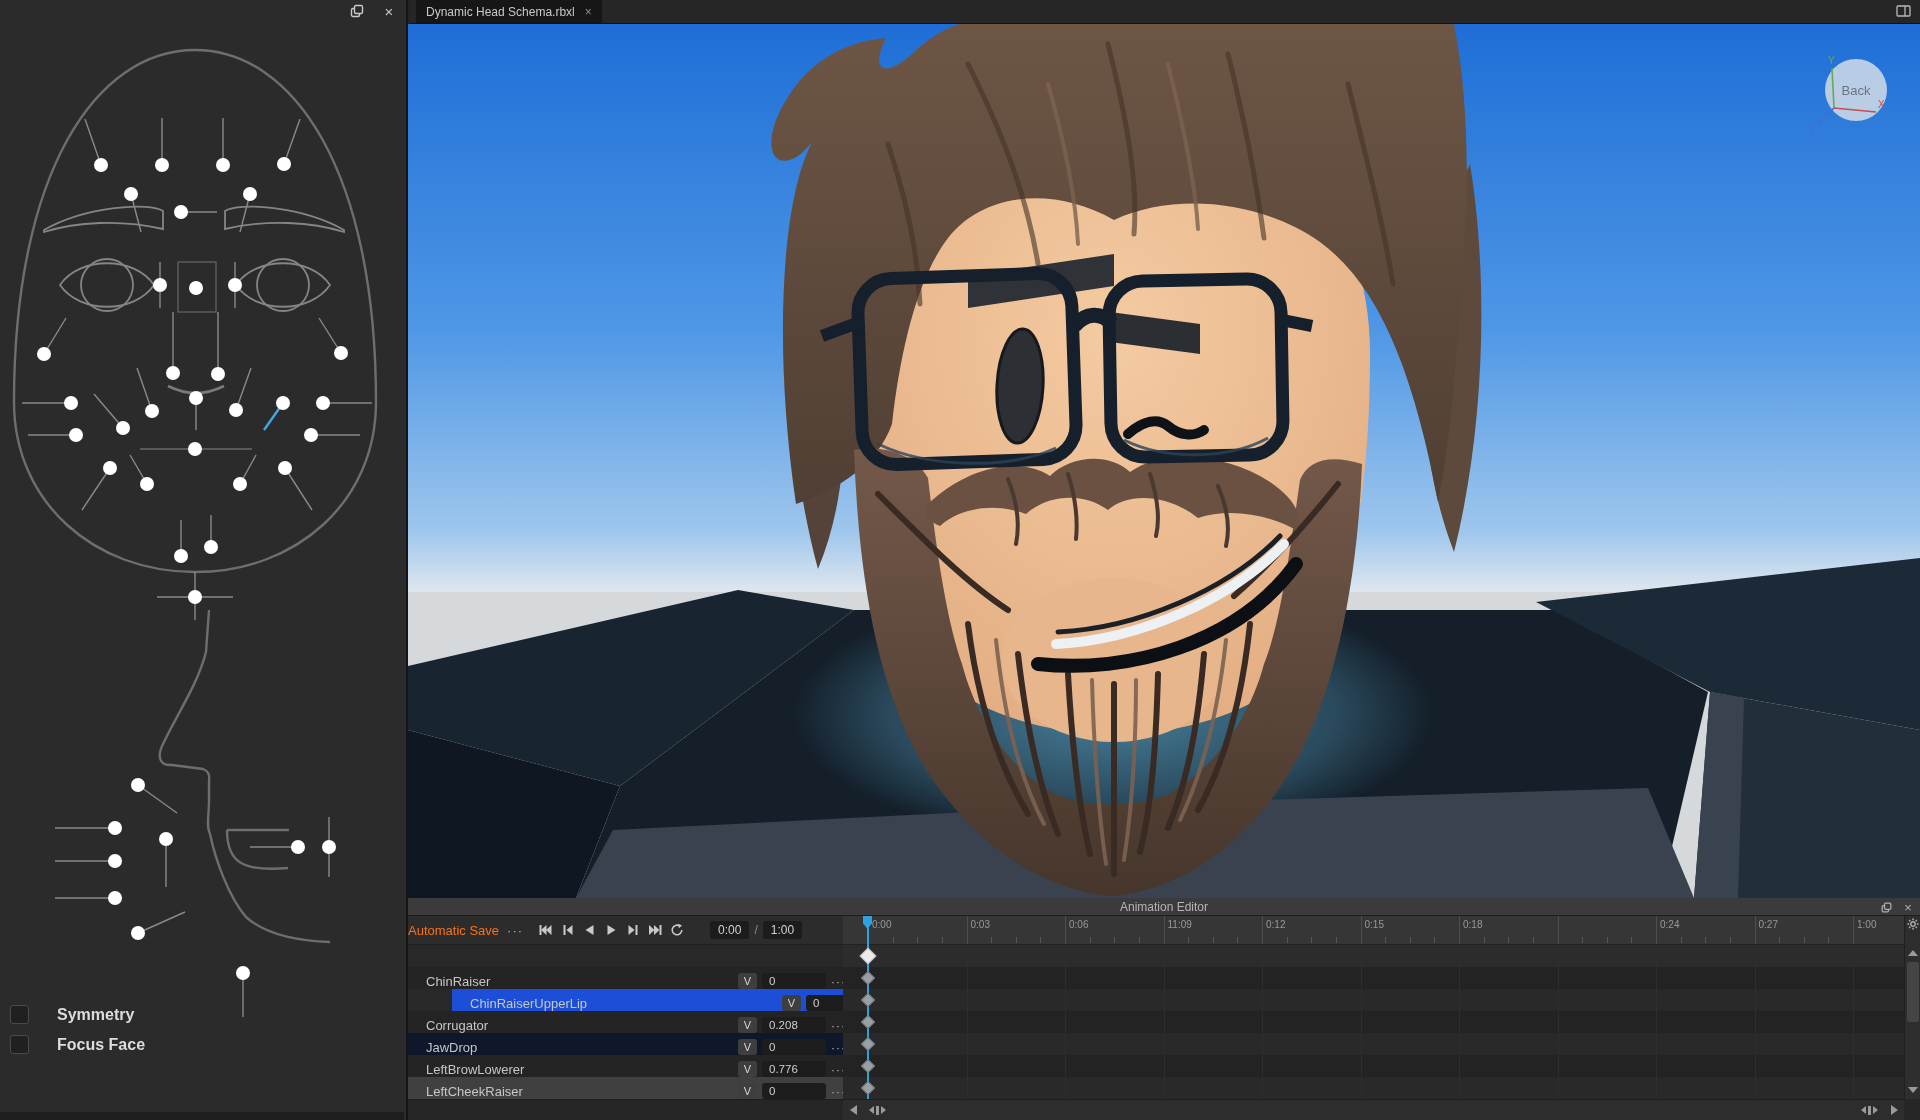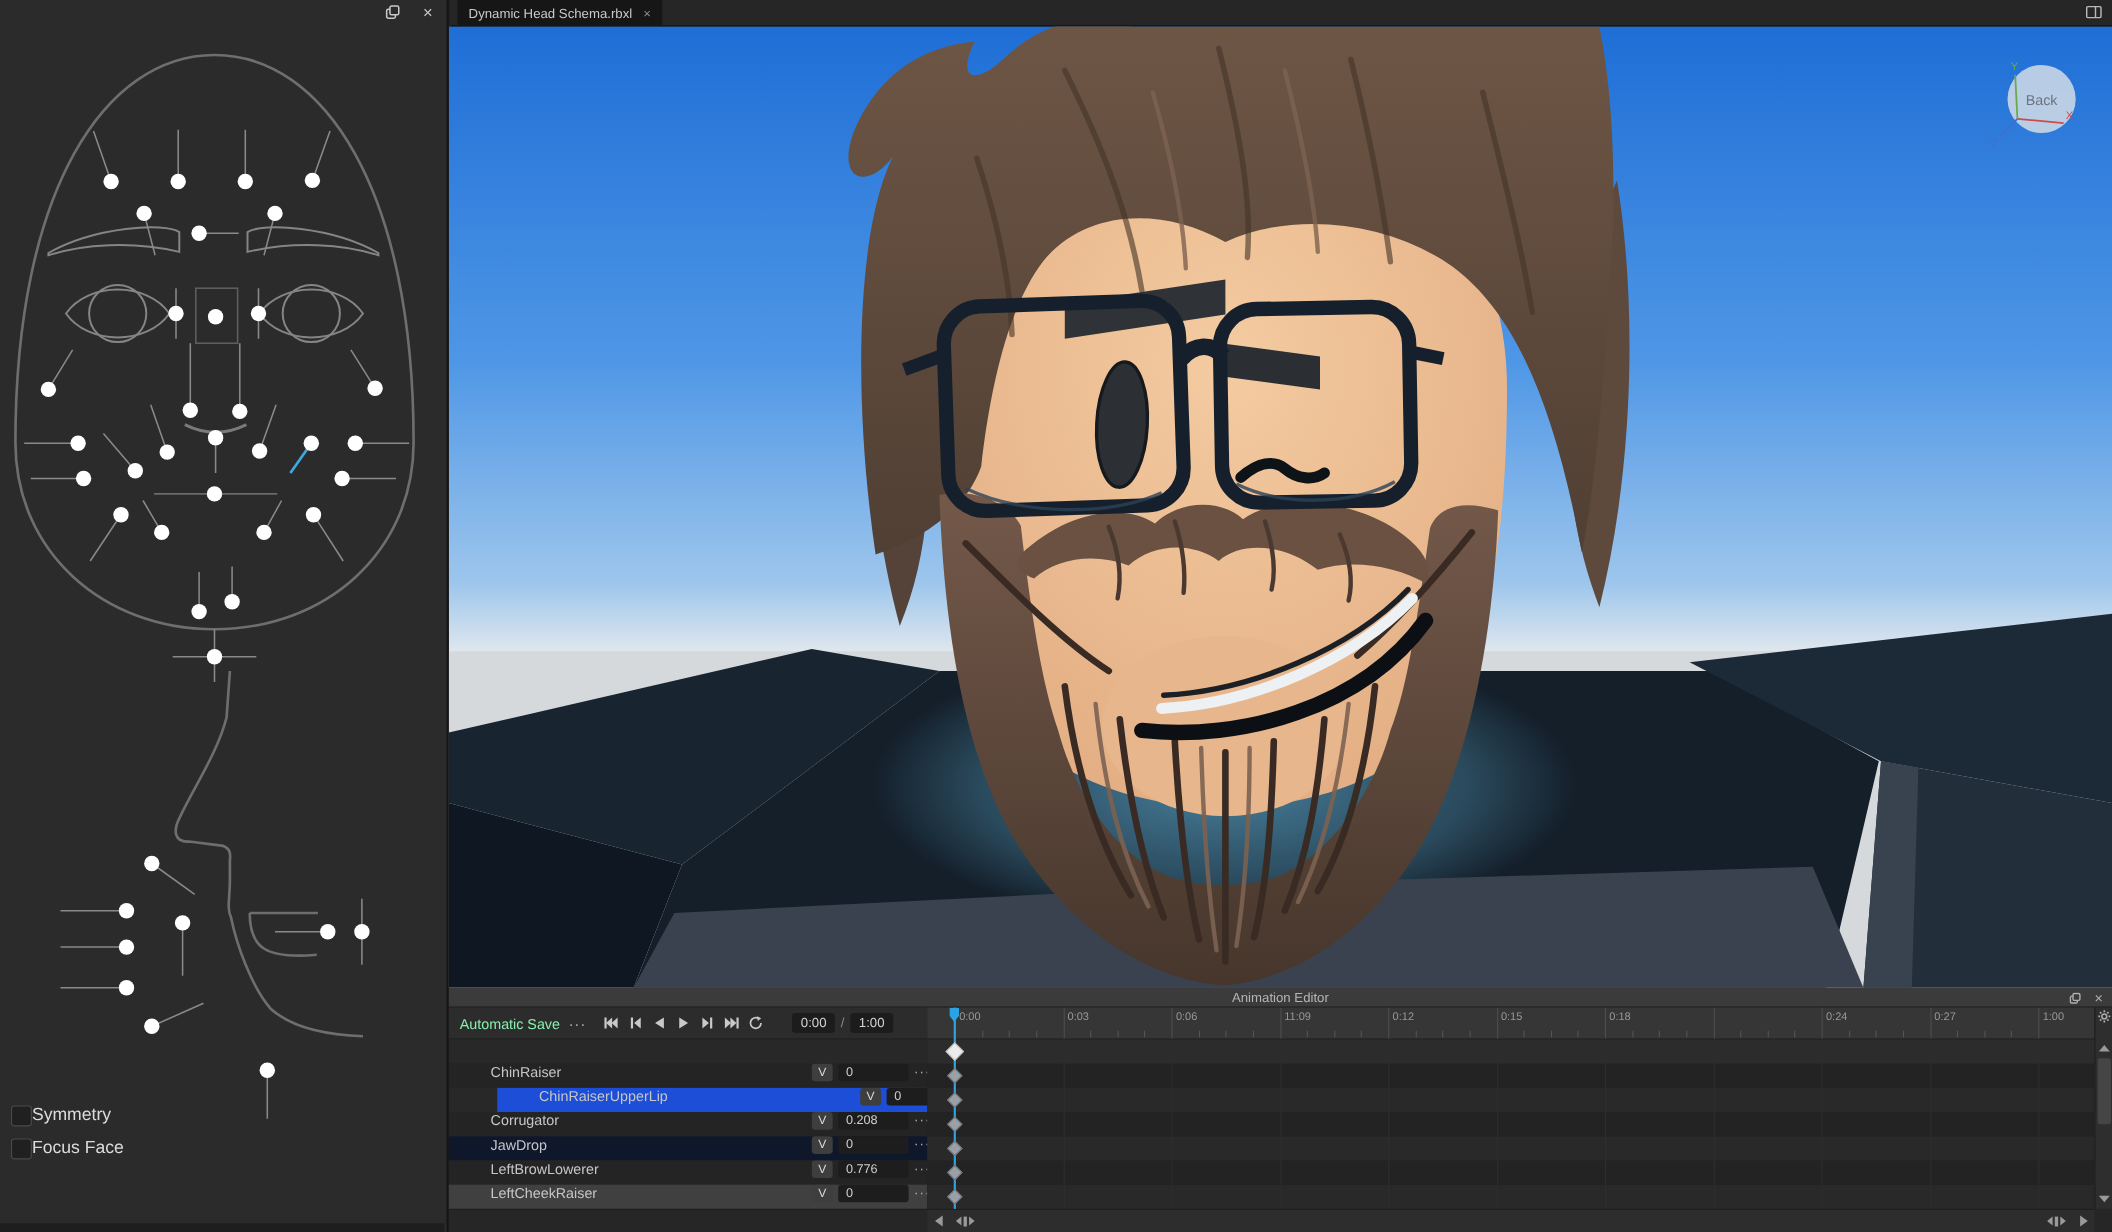--- a/index.html
+++ b/index.html
@@ -5,61 +5,61 @@
   * { margin:0; padding:0; box-sizing:border-box; }
   body { background:#111; font-family:"Liberation Sans", sans-serif; }
   .app { position:relative; width:1920px; height:1120px; background:#232323; overflow:hidden; }
 
   
   .lpanel { position:absolute; left:0; top:0; width:408px; height:1120px; background:#2b2b2b; border-right:2px solid #151515; }
   .lp-title { position:absolute; left:0; top:0; width:100%; height:22px; display:flex; align-items:center; justify-content:center; color:#9f9f9f; font-size:13px; }
   .lp-icons { position:absolute; right:8px; top:1px; display:flex; gap:14px; align-items:center; height:20px; }
   .icon-btn { width:18px; height:18px; display:flex; align-items:center; justify-content:center; color:#c9c9c9; cursor:pointer; }
   .rig-svg { position:absolute; left:0; top:0; }
-  .chk-row { position:absolute; left:10px; display:flex; gap:0; }
+  .chk-row { position:absolute; left:10px; display:flex; align-items:center; gap:28px;font-weight:bold; }
   .chk-box { width:19px; height:19px; background:#202020; border:1px solid #4a4a4a; border-radius:3px; }
   .chk-label { color:#dcdcdc; font-size:16px; }
   .reset-btn { position:absolute; left:5px; right:7px; top:1062px; height:46px; background:#383838; color:#e3e3e3; font-size:17px; display:flex; align-items:center; justify-content:center; border-radius:2px; cursor:pointer; }
   .lp-footer { position:absolute; left:0; right:2px; bottom:0; height:8px; background:#1e1e1e; }
 
   
   .tabbar { position:absolute; left:410px; top:0; width:1510px; height:24px; background:#262626; border-bottom:1px solid #121212; display:flex; align-items:stretch; }
   .tab { margin-left:6px; background:#161616; padding:0 10px; display:flex; align-items:center; gap:10px; color:#c9c9c9; font-size:12px; cursor:pointer; }
   .tab-close { color:#8f8f8f; font-size:12px; cursor:pointer; }
   .pane-icon { position:absolute; right:8px; top:4px; }
 
   
   .viewport { position:absolute; left:408px; top:24px; width:1512px; height:874px; }
 
   
   .apanel { position:absolute; left:408px; top:898px; width:1512px; height:222px; background:#282828; }
   .ap-header { position:absolute; left:0; top:0; width:100%; height:18px; background:#3b3b3b; border-bottom:1px solid #1d1d1d; display:flex; align-items:center; justify-content:center; color:#b5b5b5; font-size:12px; }
   .ap-hicons { position:absolute; right:6px; top:0; height:18px; display:flex; gap:10px; align-items:center; }
   .toolbar { position:absolute; left:0; top:18px; width:435px; height:29px; background:#2c2c2c; border-bottom:1px solid #1f1f1f; display:flex; align-items:center; }
-  .autosave { color:#86efac; font-size:13px; margin-left:10px; }
+  .autosave { color:#f97316; font-size:13px; margin-left:0; }
   .dots-btn { color:#b5b5b5; font-size:13px; letter-spacing:1px; margin-left:8px; cursor:pointer; }
   .tbtn { width:20px; height:20px; margin:0 1px; display:flex; align-items:center; justify-content:center; cursor:pointer; border-radius:2px; }
   .tbtn:first-of-type { margin-left:12px; }
   .timebox { background:#1c1c1c; border-radius:3px; color:#d2d2d2; font-size:12px; padding:2px 8px; }
   .tsep { color:#8a8a8a; font-size:12px; margin:0 5px; }
 
   .ruler { position:absolute; left:435px; top:18px; width:1061px; height:29px; background:#363636; border-bottom:1px solid #222; overflow:hidden; }
   .tick-major { position:absolute; top:0; width:1px; height:29px; background:#4e4e4e; }
   .tick-minor { position:absolute; bottom:1px; width:1px; height:6px; background:#555; }
   .tick-label { position:absolute; top:3px; color:#989898; font-size:10px; }
 
   .trackhead { position:absolute; left:0; top:47px; width:435px; height:22px; background:#2b2b2b; border-bottom:1px solid #202020; display:flex; align-items:center; }
   .rig-name { color:#d0d0d0; font-size:13px; margin-left:10px; }
   .rtab { font-size:12px; padding:2px 12px; border-radius:2px; margin-left:14px; cursor:pointer; }
   .rtab.active { background:#484848; color:#eaeaea; }
   .rtab.idle { background:#383838; color:#c3c3c3; }
   .add-btn { position:absolute; right:14px; width:17px; height:17px; border-radius:50%; background:#3c3c3c; color:#c9c9c9; font-size:13px; display:flex; align-items:center; justify-content:center; cursor:pointer; }
 
   .tracklist { position:absolute; left:0; top:69px; width:435px; height:132px; }
-  .trow { position:absolute; left:0; width:435px; height:22px; display:flex; align-items:flex-start;padding-left:20px; }
+  .trow { position:absolute; left:0; width:435px; height:22px; display:flex; align-items:flex-end; }
   .trow .tname { color:#c6c6c6; font-size:13px; margin-left:18px; }
   .vbox { position:absolute; left:330px; width:19px; height:16px; background:#3e3e3e; border-radius:3px; color:#d8d8d8; font-size:11px; display:flex; align-items:center; justify-content:center; cursor:pointer; }
   .valbox { position:absolute; left:354px; width:64px; height:16px; background:#1d1d1d; border-radius:3px; color:#cfcfcf; font-size:11.5px; display:flex; align-items:center; padding-left:7px; cursor:text; }
   .rowmenu { position:absolute; left:425px; color:#b5b5b5; font-size:12px; letter-spacing:1px; cursor:pointer; }
   .trow .rowmenu { left:423px; }
 
   .kfarea { position:absolute; left:435px; top:47px; width:1061px; height:154px; background:#232323; overflow:hidden; }
   .kf-summary { position:absolute; left:0; top:0; width:100%; height:22px; background:#2c2c2c; }
   .kfrow { position:absolute; left:0; width:100%; height:22px; }
   .grid-v { position:absolute; top:0; bottom:0; width:1px; background:#2e2e2e; }

